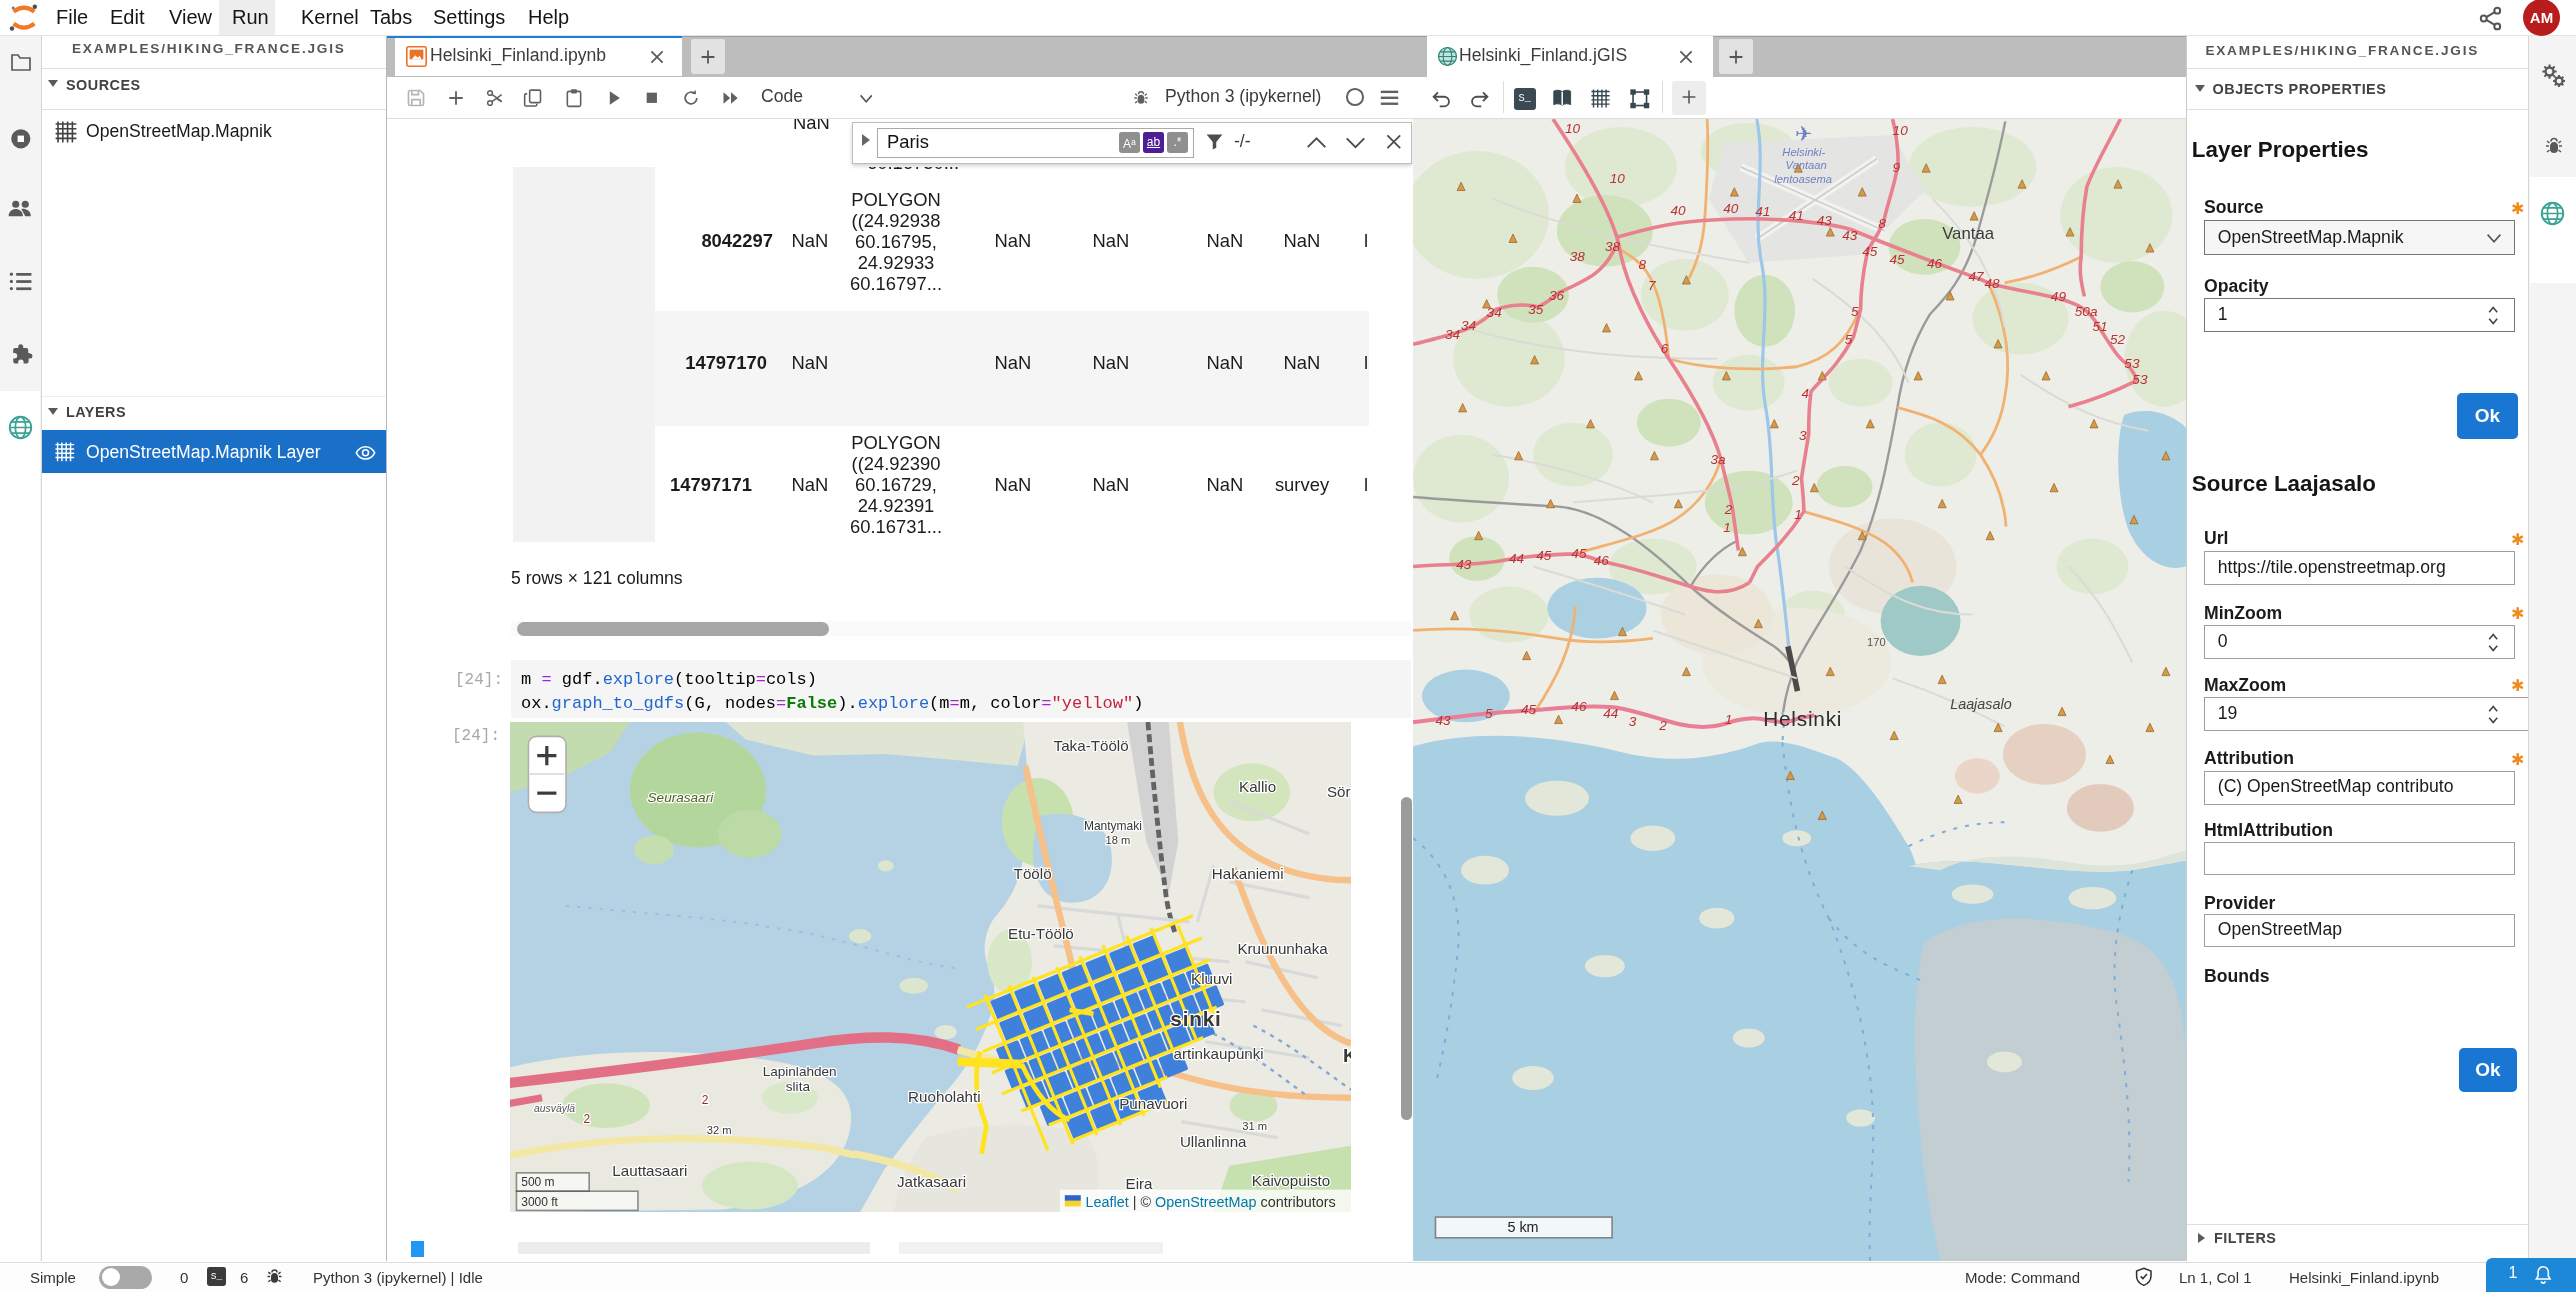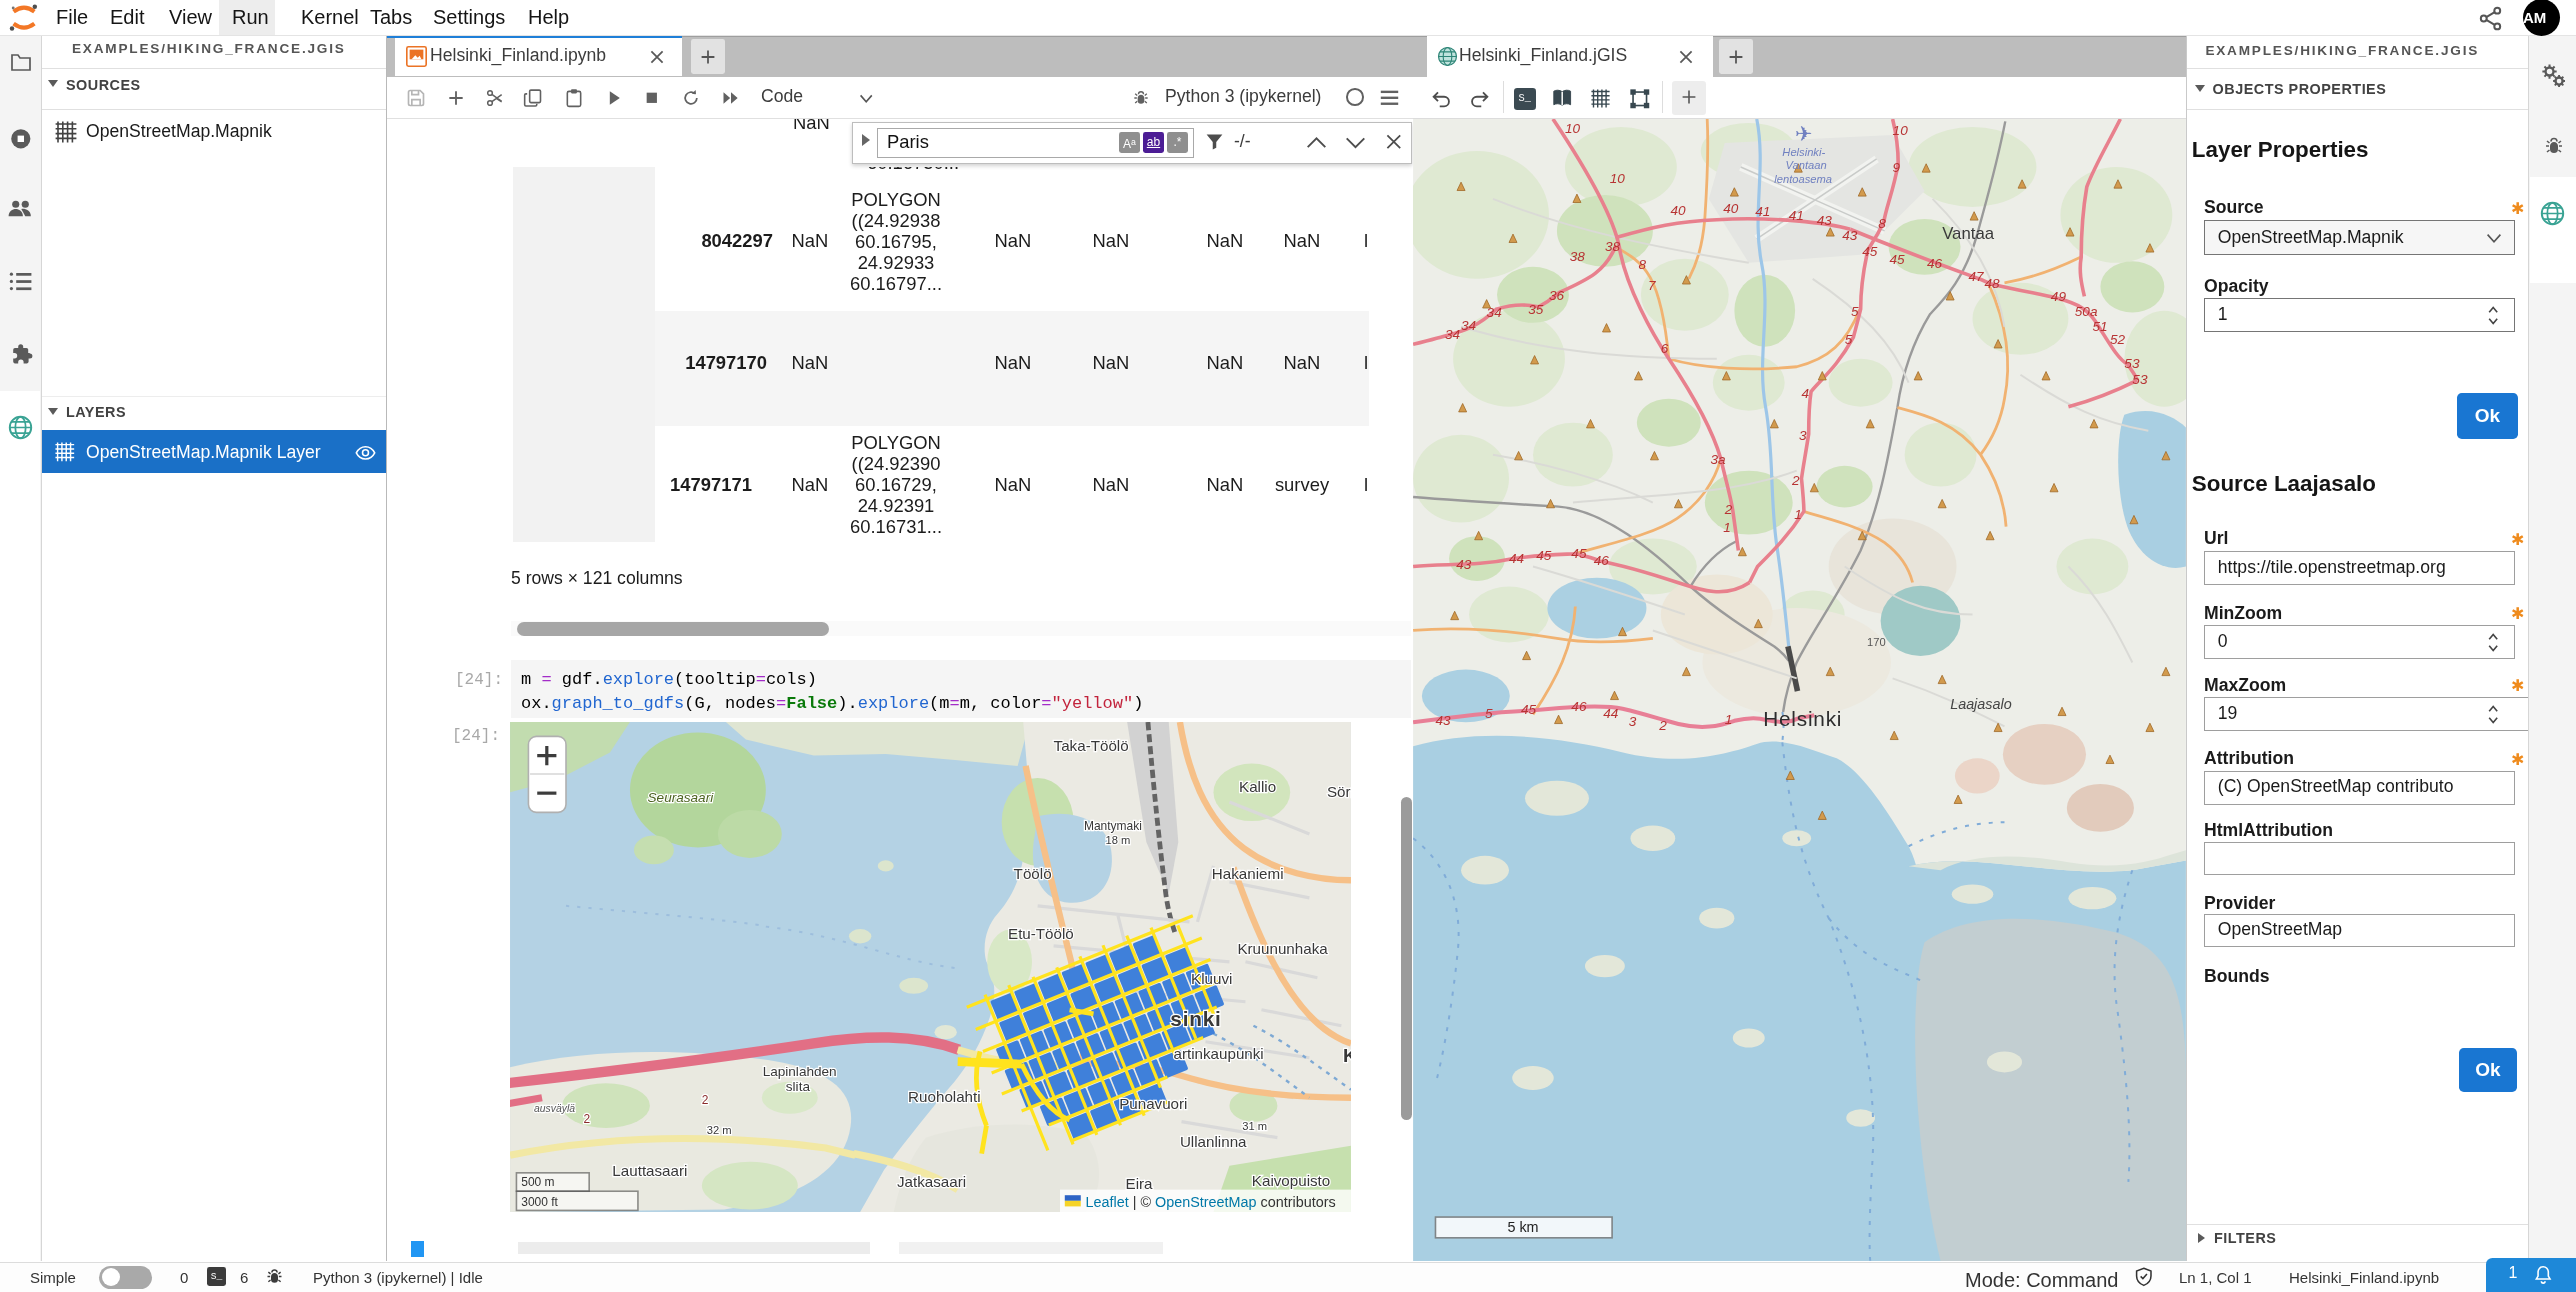--- a/index.html
+++ b/index.html
@@ -27,21 +27,21 @@
     <span class="abs" style="left:370px">Tabs</span>
     <span class="abs" style="left:433px">Settings</span>
     <span class="abs" style="left:528px">Help</span>
   </div>
   <svg class="abs" style="left:2477px;top:4.8px" width="27" height="27" viewBox="0 0 24 24">
     <circle cx="18" cy="5" r="2.6" fill="none" stroke="#555" stroke-width="1.8"></circle>
     <circle cx="6" cy="12" r="2.6" fill="none" stroke="#555" stroke-width="1.8"></circle>
     <circle cx="18" cy="19" r="2.6" fill="none" stroke="#555" stroke-width="1.8"></circle>
     <path d="M8.3 10.7 L15.7 6.3 M8.3 13.3 L15.7 17.7" stroke="#555" stroke-width="1.8"></path>
   </svg>
-  <div class="abs" style="left:2523px;top:-0.8px;width:37px;height:37px;border-radius:50%;background:#000000;color:#fff;font-size:15px;font-weight:bold;line-height:37px;">AM</div>
+  <div class="abs" style="left:2523px;top:-0.8px;width:37px;height:37px;border-radius:50%;background:#b91c1c;color:#fff;font-size:15px;font-weight:bold;text-align:center;line-height:37px;">AM</div>
 </div>
 
 <div class="abs" style="left:0;top:35px;width:41px;height:1226px;background:#f4f4f4;border-right:0.8px solid #d6d6d6;">
   <div class="abs" style="left:0;top:356px;width:40px;height:871px;background:#fff;"></div>
 </div>
 
 <div class="abs" style="left:42px;top:35px;width:345px;height:1226px;background:#fff;border-right:1.6px solid #b9b9b9;box-sizing:border-box;">
   <div class="abs ls" style="left:30px;top:6.4px;font-size:13.6px;font-weight:bold;color:#555;">EXAMPLES/HIKING_FRANCE.JGIS</div>
   <div class="abs" style="left:0;top:33px;width:344px;height:0.8px;background:#e0e0e0;"></div>
   <div class="abs" style="left:6.4px;top:45px;width:0;height:0;border-left:5.6px solid transparent;border-right:5.6px solid transparent;border-top:7.2px solid #5a5a5a;"></div>
@@ -754,21 +754,21 @@
 <div class="abs" style="left:99px;top:1266px;width:53px;height:23px;border-radius:12px;background:#a9a9a9;z-index:61;"></div>
 <div class="abs" style="left:102px;top:1268px;width:18.4px;height:18.4px;border-radius:50%;background:#fff;z-index:61;"></div>
 <div class="abs" style="left:180px;top:1269px;font-size:15px;color:#333;z-index:61;">0</div>
 <div class="abs" style="left:207px;top:1267px;width:19px;height:19px;background:#3b3b3b;border-radius:2.4px;z-index:61;color:#fff;font-size:9.6px;line-height:19px;text-align:center;font-family:'Liberation Mono',monospace;">S_</div>
 <div class="abs" style="left:240px;top:1269px;font-size:15px;color:#333;z-index:61;">6</div>
 <svg class="abs" style="left:264px;top:1266px;z-index:61" width="21" height="21" viewBox="0 0 24 24">
  <path d="M12 8c-2.2 0-4 1.8-4 4v3a4 4 0 0 0 8 0v-3c0-2.2-1.8-4-4-4z" fill="#3b3b3b"></path>
  <path d="M9 7.5 C9 5.8 10.3 4.5 12 4.5 s3 1.3 3 3 M4 12 h3 M17 12 h3 M5 7 l2.5 2 M19 7 l-2.5 2 M5 18 l2.5-2 M19 18 l-2.5-2" stroke="#3b3b3b" stroke-width="1.6" fill="none"></path>
 </svg>
 <div class="abs" style="left:313px;top:1269px;font-size:15px;color:#333;z-index:61;">Python 3 (ipykernel) | Idle</div>
-<div class="abs" style="left:1965px;top:1269px;font-size:20px;color:#333;z-index:61;">Mode: Command</div>
+<div class="abs" style="left:1965px;top:1269px;font-size:15px;color:#333;z-index:61;">Mode: Command</div>
 <svg class="abs" style="left:2133px;top:1266px;z-index:61" width="21.6" height="21.6" viewBox="0 0 24 24">
  <path d="M12 2.5 L20 5.5 V11 c0 5-3.4 8.6-8 10.5 C7.4 19.6 4 16 4 11 V5.5 Z" fill="none" stroke="#333" stroke-width="1.7"></path>
  <path d="M8.5 11.5 l2.5 2.5 l4.5-5" fill="none" stroke="#333" stroke-width="1.7"></path>
 </svg>
 <div class="abs" style="left:2179px;top:1269px;font-size:15px;color:#333;z-index:61;">Ln 1, Col 1</div>
 <div class="abs" style="left:2289px;top:1269px;font-size:15px;color:#333;z-index:61;">Helsinki_Finland.ipynb</div>
 <div class="abs" style="left:2486px;top:1258px;width:90px;height:34px;background:#1e88d8;border-radius:6.4px 0 0 0;z-index:61;">
   <span class="abs" style="left:22.4px;top:6.4px;color:#fff;font-size:16px;">1</span>
   <svg class="abs" style="left:46px;top:5.6px" width="22.4" height="22.4" viewBox="0 0 24 24">
    <path d="M12 3 a5.5 5.5 0 0 0-5.5 5.5 V13 l-1.8 3 h14.6 l-1.8-3 V8.5 A5.5 5.5 0 0 0 12 3 Z M10 18.5 a2 2 0 0 0 4 0" fill="none" stroke="#fff" stroke-width="1.7"></path>

